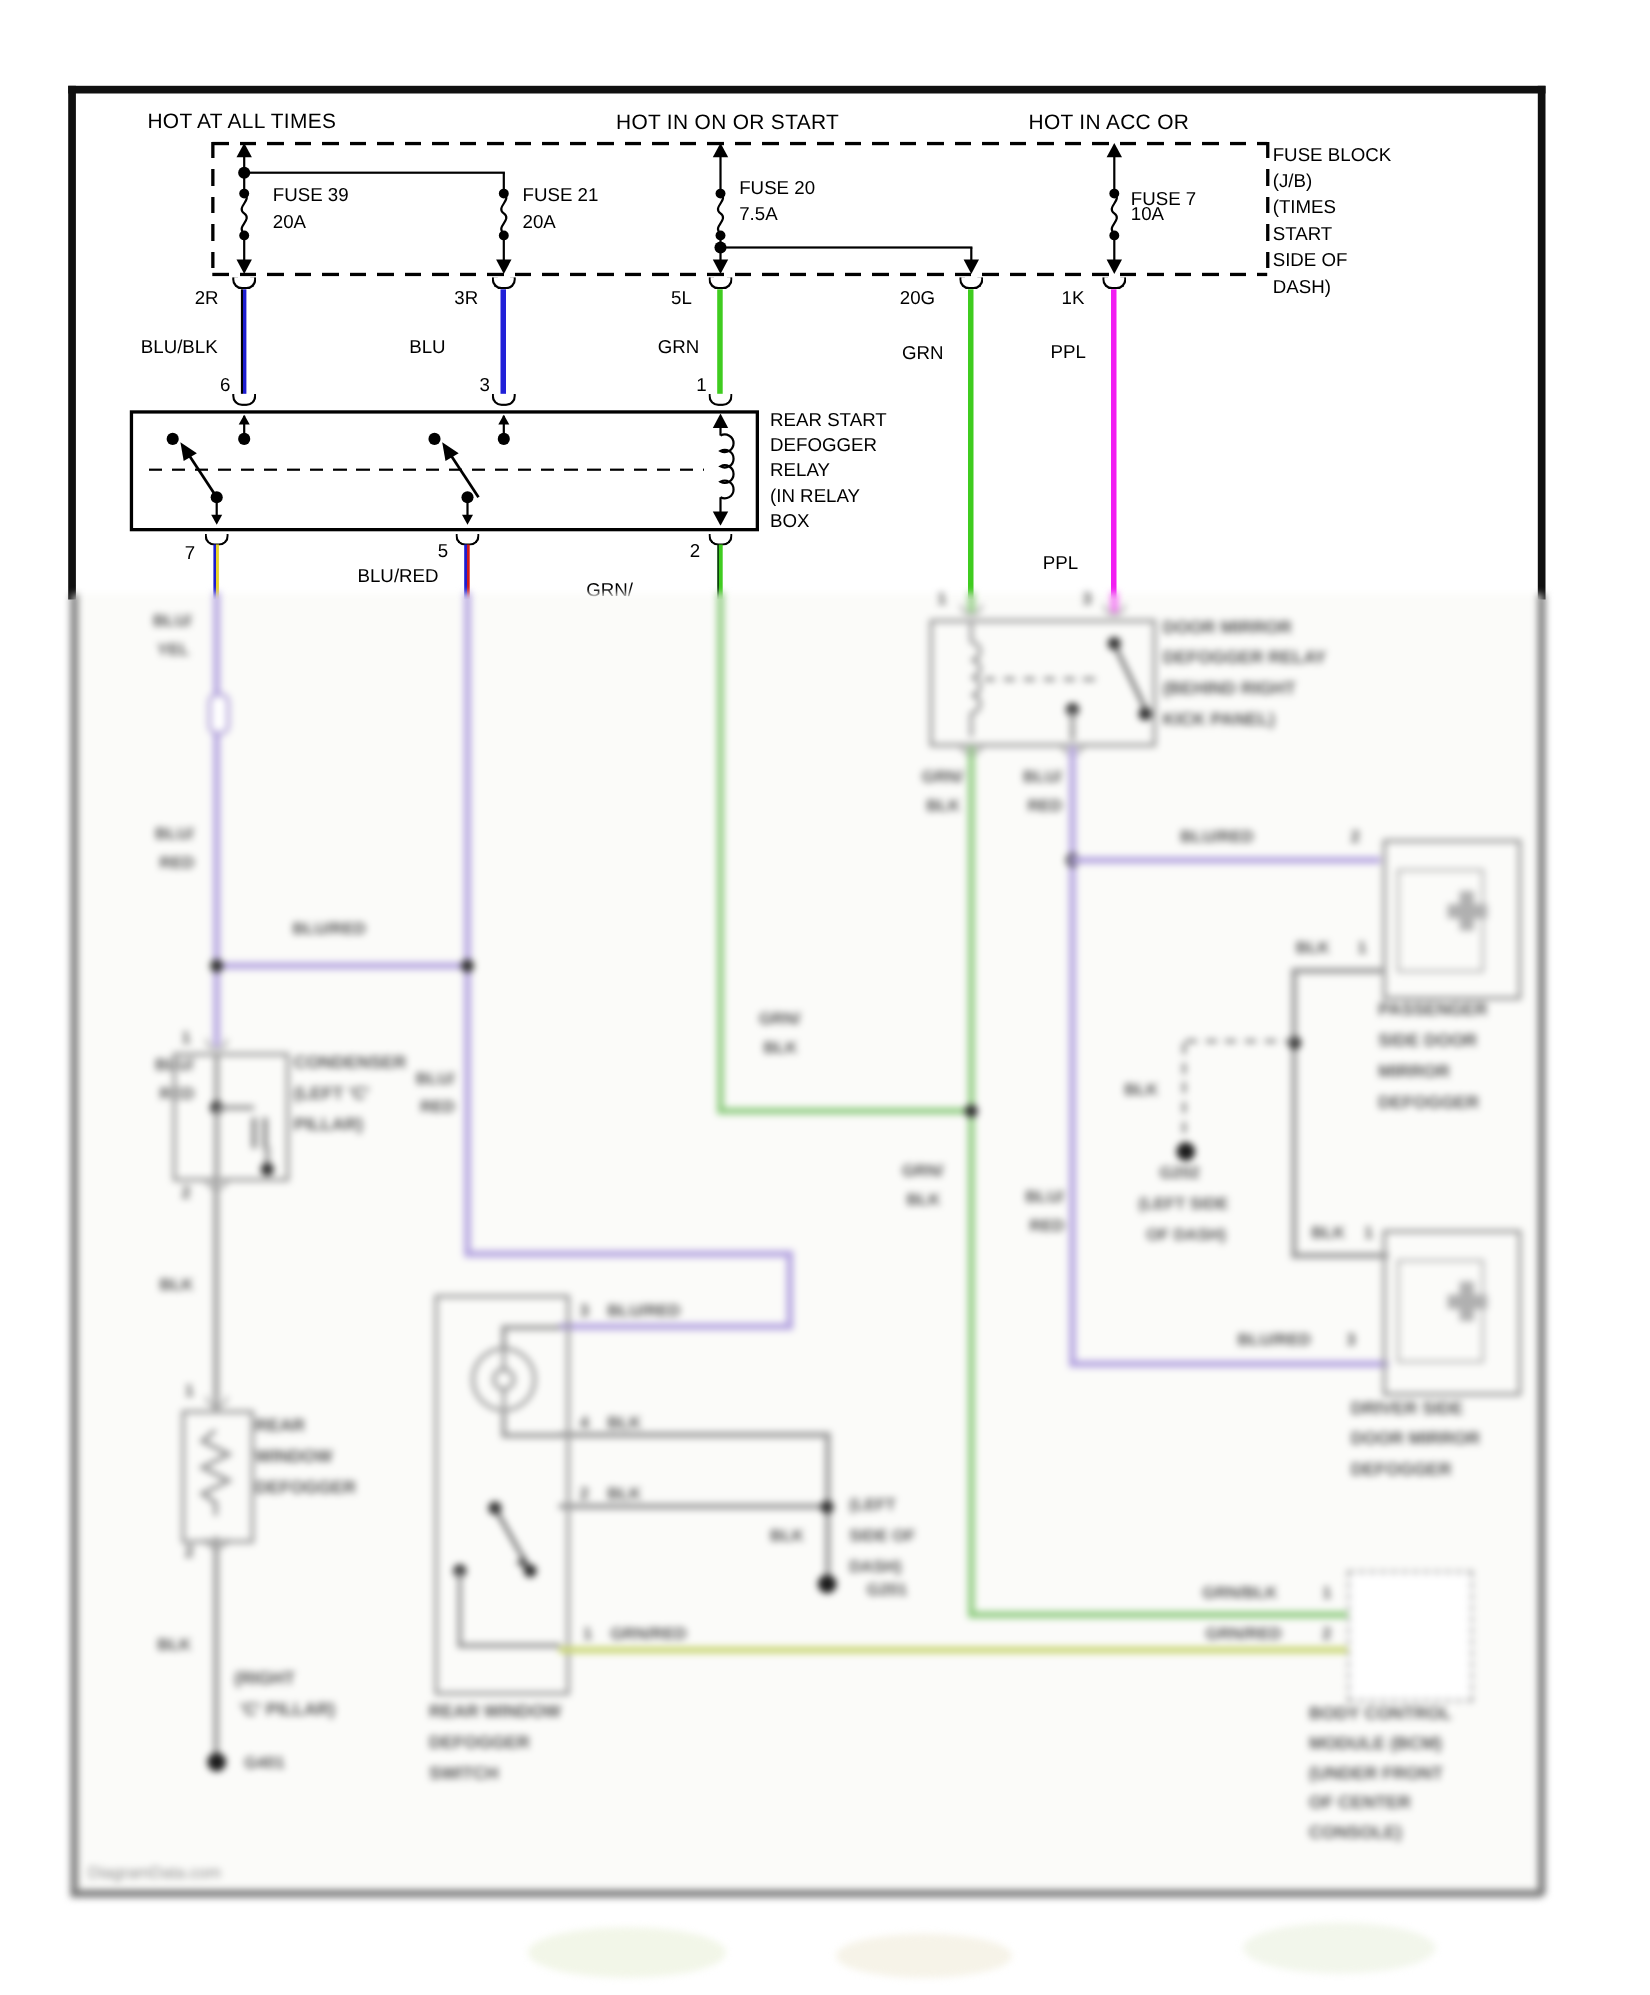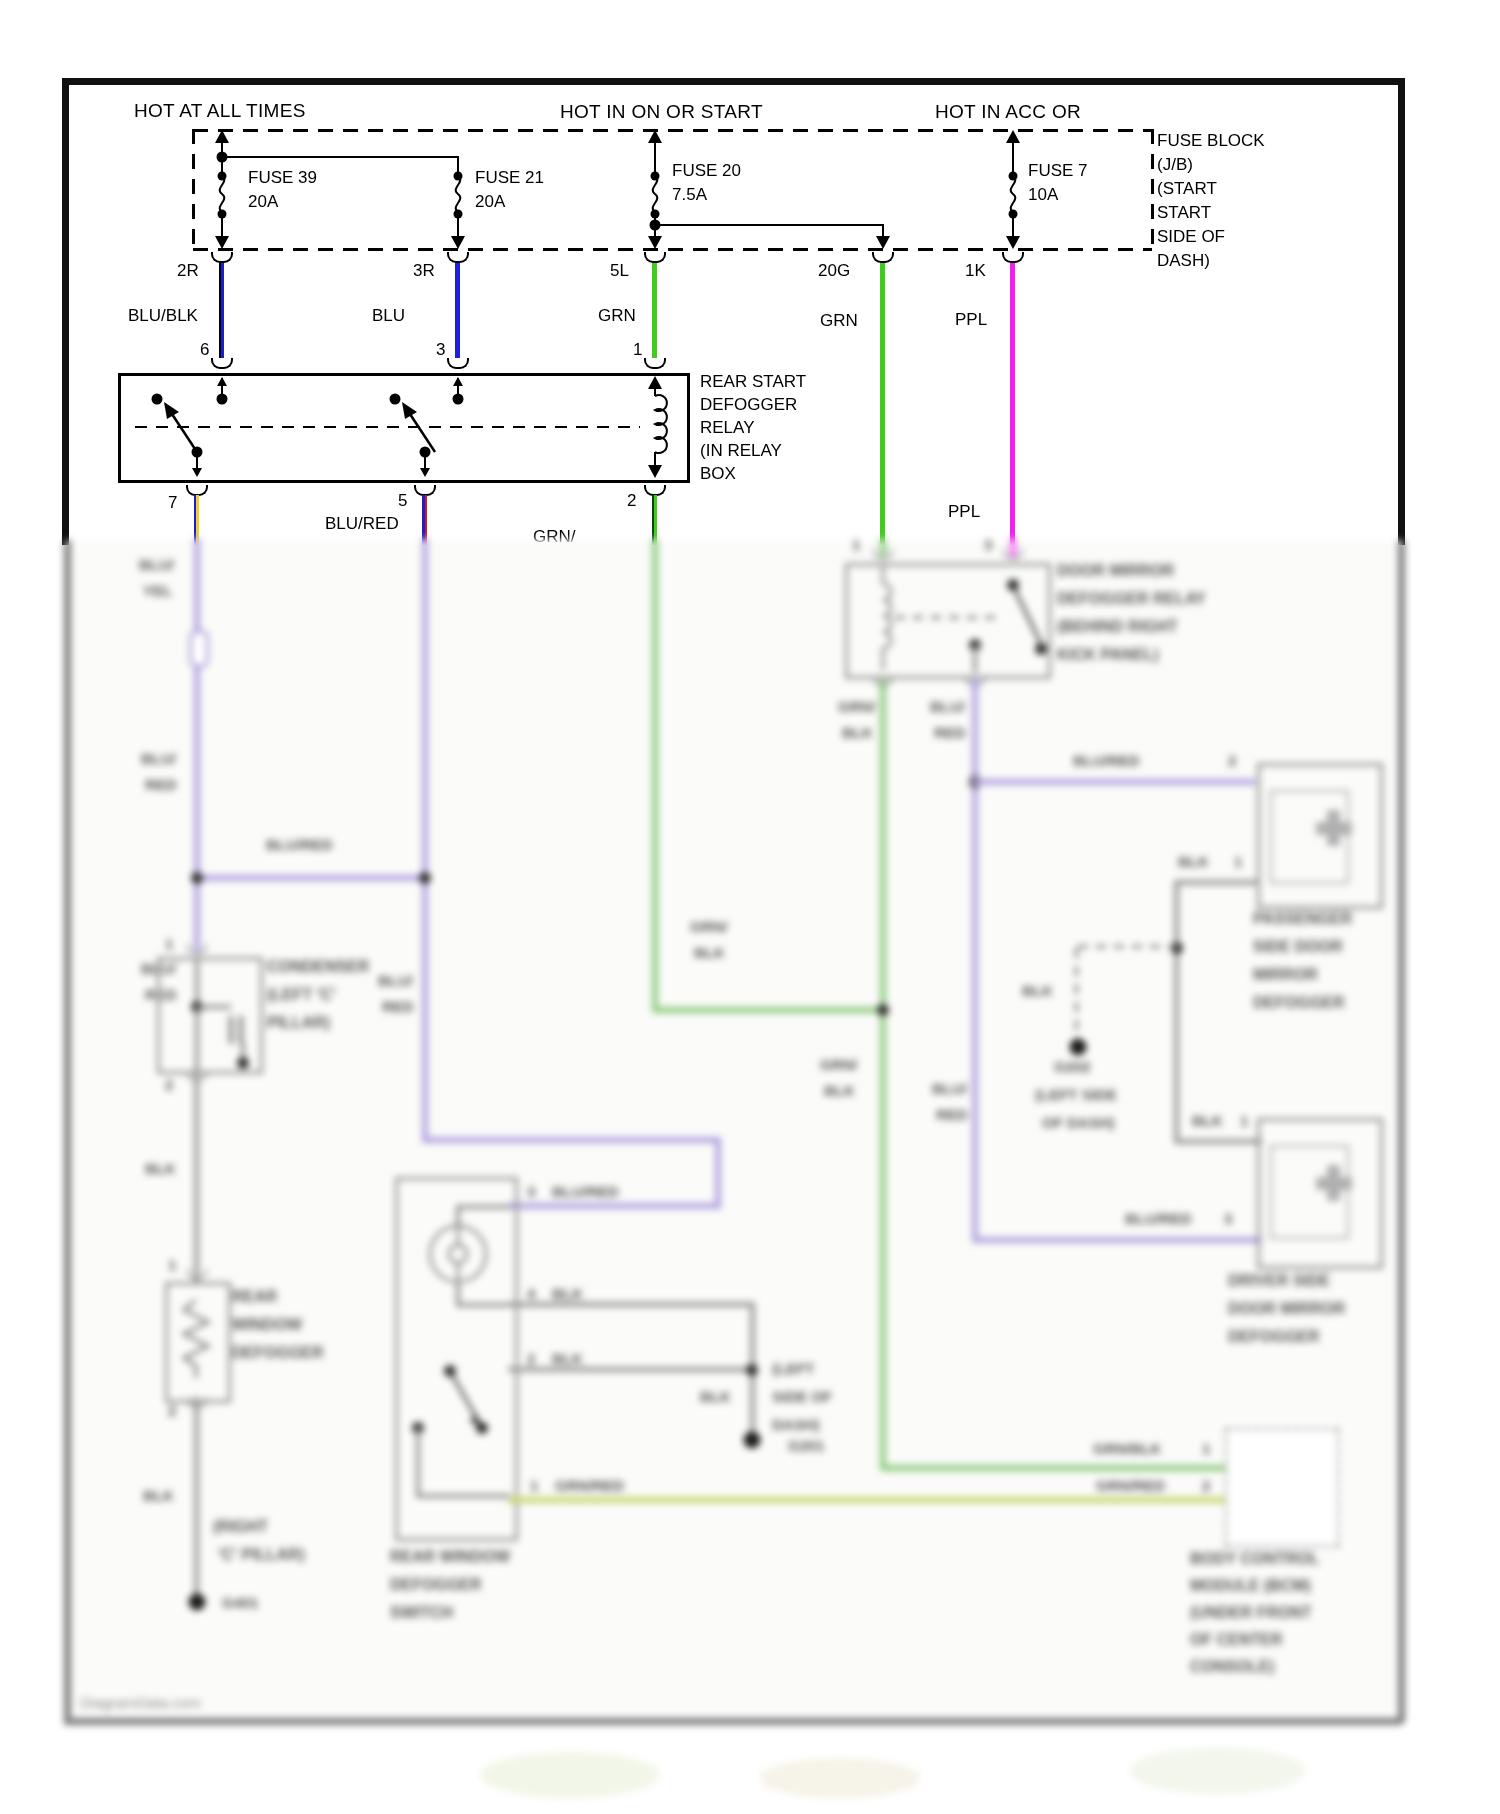--- a/index.html
+++ b/index.html
@@ -43,21 +43,21 @@
     <span class="lb h19" style="left:560px;top:101px">HOT IN ON OR START</span>
     <span class="lb h19" style="left:935px;top:101px">HOT IN ACC OR</span>
 
     <div class="dashh" style="left:193px;top:129px;width:959px"></div>
     <div class="dashh" style="left:193px;top:248px;width:959px"></div>
     <div class="dashv" style="left:192px;top:129px;height:122px"></div>
     <div class="dashv" style="left:1151px;top:129px;height:122px"></div>
 
     <span class="lb" style="left:1157px;top:131px">FUSE BLOCK</span>
     <span class="lb" style="left:1157px;top:155px">(J/B)</span>
-    <span class="lb" style="left:1157px;top:179px">(START</span>
+    <span class="lb" style="left:1157px;top:179px">(TIMES</span>
     <span class="lb" style="left:1157px;top:203px">START</span>
     <span class="lb" style="left:1157px;top:227px">SIDE OF</span>
     <span class="lb" style="left:1157px;top:251px">DASH)</span>
 
     <div class="wire" style="left:221px;top:138px;width:2px;height:40px;background:#000"></div>
     <div class="wire" style="left:221px;top:214px;width:2px;height:32px;background:#000"></div>
     <div class="wire" style="left:457px;top:157px;width:2px;height:21px;background:#000"></div>
     <div class="wire" style="left:457px;top:214px;width:2px;height:32px;background:#000"></div>
     <div class="wire" style="left:654px;top:138px;width:2px;height:40px;background:#000"></div>
     <div class="wire" style="left:654px;top:214px;width:2px;height:32px;background:#000"></div>
@@ -100,21 +100,21 @@
         <circle cx="8" cy="6" r="4.5"></circle>
         <circle cx="8" cy="44" r="4.5"></circle>
       </svg>
 
     <span class="lb" style="left:248px;top:168px">FUSE 39</span>
     <span class="lb" style="left:248px;top:192px">20A</span>
     <span class="lb" style="left:475px;top:168px">FUSE 21</span>
     <span class="lb" style="left:475px;top:192px">20A</span>
     <span class="lb" style="left:672px;top:161px">FUSE 20</span>
     <span class="lb" style="left:672px;top:185px">7.5A</span>
-    <span class="lb" style="left:1028px;top:161px">FUSE 7</span>
+    <span class="lb" style="left:1028px;top:171px">FUSE 7</span>
     <span class="lb" style="left:1028px;top:185px">10A</span>
 
     <div class="cup" style="left:222px;top:252px"></div>
     <div class="cup" style="left:458px;top:252px"></div>
     <div class="cup" style="left:655px;top:252px"></div>
     <div class="cup" style="left:883px;top:252px"></div>
     <div class="cup" style="left:1013px;top:252px"></div>
     <span class="lb" style="left:177px;top:261px">2R</span>
     <span class="lb" style="left:413px;top:261px">3R</span>
     <span class="lb" style="left:610px;top:261px">5L</span>

